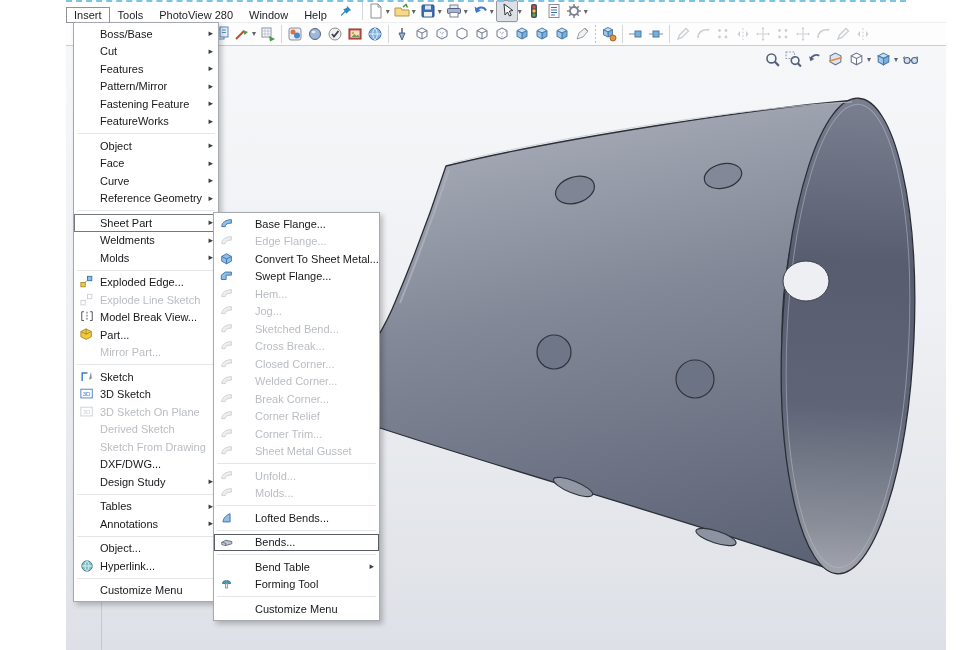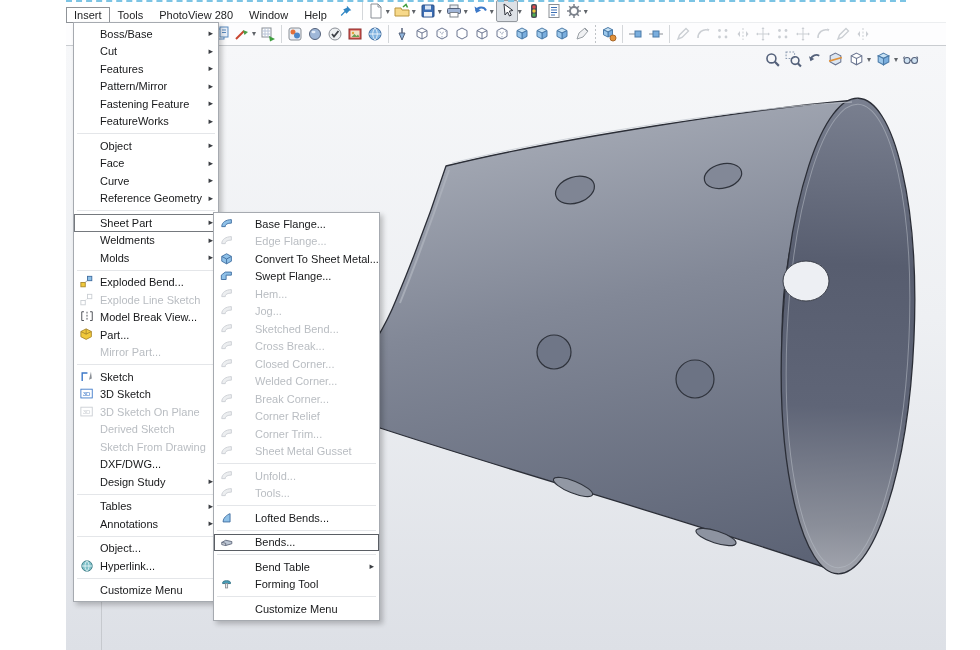--- a/index.html
+++ b/index.html
@@ -510,21 +510,21 @@
       </div>
       <div class="menu-sep"></div>
       <div class="menu-item">
         <span class="mi-icon">
           <svg width="14" height="14" viewBox="0 0 16 16">
             <rect x="1" y="8.5" width="5" height="5" fill="#f0c93c" stroke="#a8862a"></rect>
             <rect x="8.5" y="1.5" width="5" height="5" fill="#8fc1e8" stroke="#3c6a9e"></rect>
             <path d="M6 8.5l2.5-2.5" stroke="#8a8f96"></path>
           </svg>
         </span>
-        <span>Exploded Bend...</span>
+        <span>Exploded Edge...</span>
       </div>
       <div class="menu-item disabled">
         <span class="mi-icon">
           <svg width="14" height="14" viewBox="0 0 16 16">
             <rect x="1" y="8.5" width="5" height="5" fill="none" stroke="#c9cdd2"></rect>
             <rect x="8.5" y="1.5" width="5" height="5" fill="none" stroke="#c9cdd2"></rect>
             <path d="M6 8.5l2.5-2.5" stroke="#c9cdd2" stroke-dasharray="1.5 1.2"></path>
           </svg>
         </span>
         <span>Explode Line Sketch</span>
@@ -749,21 +749,21 @@
           </svg>
         </span>
         <span>Unfold...</span>
       </div>
       <div class="menu-item disabled">
         <span class="mi-icon">
           <svg width="14" height="14" viewBox="0 0 16 16">
             <path d="M2 11c0-5 5-8 11-8v4c-4.5 0-7 1.5-7 4z" fill="#eceef0" stroke="#c9cdd2"></path>
           </svg>
         </span>
-        <span>Tools...</span>
+        <span>Molds...</span>
       </div>
       <div class="menu-sep"></div>
       <div class="menu-item">
         <span class="mi-icon">
           <svg width="14" height="14" viewBox="0 0 16 16">
             <path d="M3.5 12.5c0-6.5 8-9.5 8-9.5v9.5z" fill="#8fc1e8" stroke="#3c6a9e"></path>
           </svg>
         </span>
         <span>Lofted Bends...</span>
       </div>

